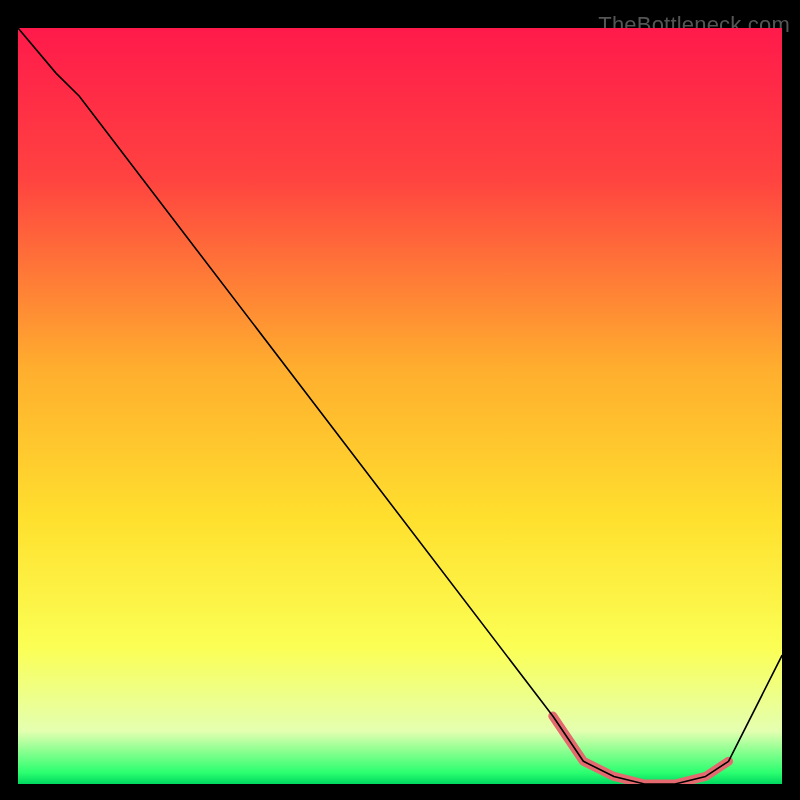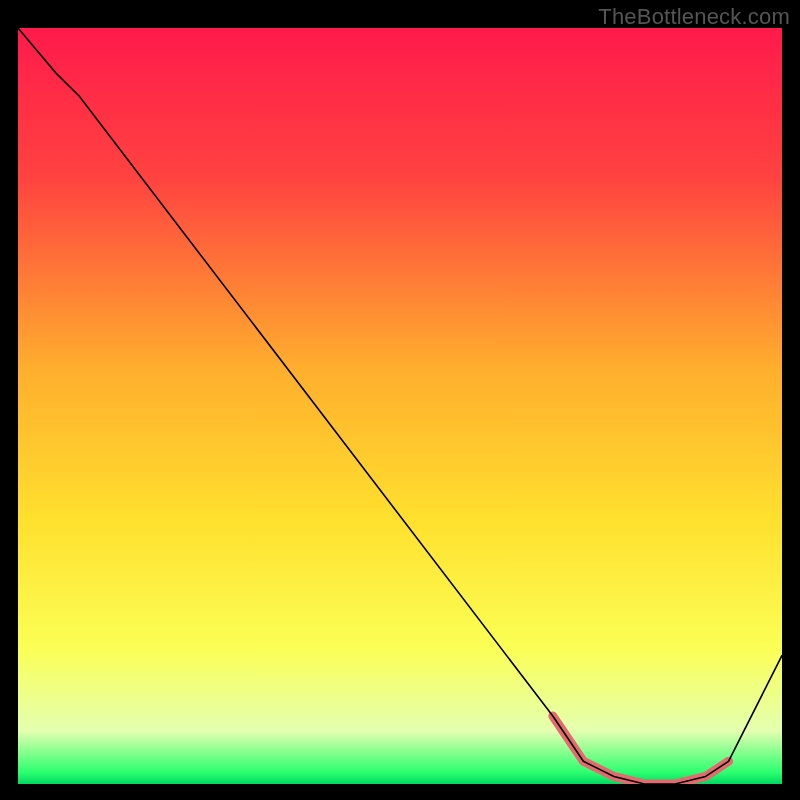--- a/index.html
+++ b/index.html
@@ -12,21 +12,21 @@
     overflow: hidden;
   }
   .stage {
     position: relative;
     width: 800px;
     height: 800px;
     background: #000;
   }
   .watermark {
     position: absolute;
-    top: 4px;
+    top: 12px;
     right: 10px;
     color: #555;
     font-size: 22px;
     font-weight: 400;
     letter-spacing: 0.2px;
     user-select: none;
   }
   .plot {
     position: absolute;
     left: 18px;

